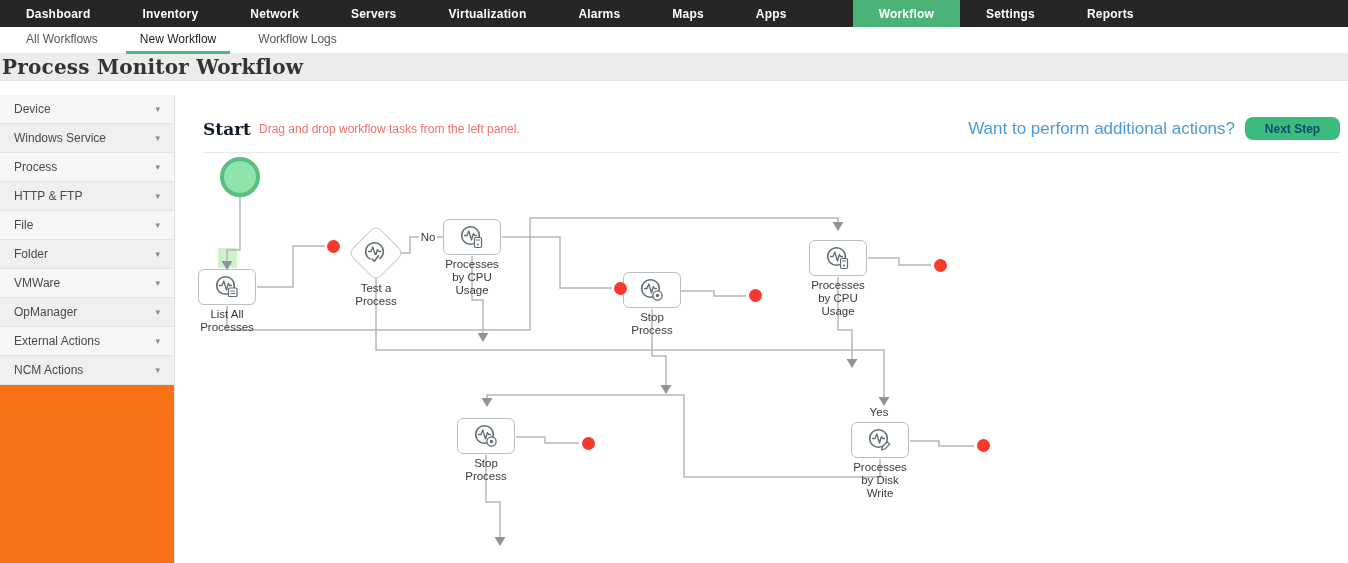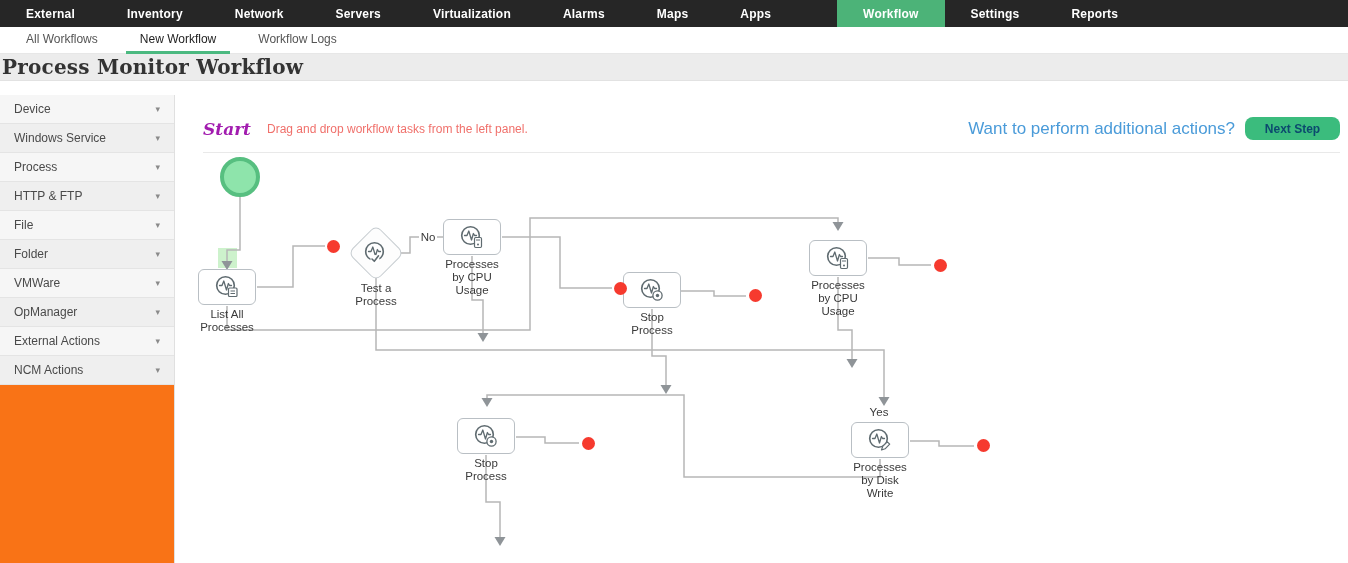--- a/index.html
+++ b/index.html
@@ -32,21 +32,21 @@
   .side-item { height:29px; display:flex; align-items:center; justify-content:space-between;
     padding:0 14px 0 14px; font-size:12px; color:#4a4a4a; border-bottom:1px solid #e4e4e4;
     cursor:pointer; background:#f6f6f6; }
   .side-item:nth-child(even) { background:#efefef; }
   .side-caret { color:#8a8a8a; font-size:9px; }
 
   .canvas { flex:1; background:#fff; position:relative; }
   .canvas-header { display:flex; align-items:center; margin:0 8px 0 28px; padding:22px 0 12px 0;
     border-bottom:1px solid #e9e9e9; }
   .start-title { font-family:"DejaVu Serif","Liberation Serif",serif; font-size:17px;
-    font-weight:700; color:#a21caf; margin-right:16px;font-style:italic; }
+    font-weight:700; color:#0f172a; margin-right:8px; }
   .start-hint { font-size:12px; color:#f0706b; }
   .header-right { margin-left:auto; display:flex; align-items:center; }
   .more-link { font-size:17px; color:#4a9bd9; cursor:pointer; margin-right:10px; }
   .next-btn { background:#3bbc7d; color:#0c4a6e; font-size:12px; font-weight:600;
     border:none; border-radius:8px; width:95px; height:23px; cursor:pointer; }
 
   
   #flow-layer { position:absolute; left:0; top:0; width:1348px; height:563px;
     pointer-events:none; }
   #edge-svg { position:absolute; left:0; top:0; z-index:1; }
@@ -64,21 +64,21 @@
     text-align:center; white-space:pre-line; transform:translateX(-50%); width:96px; }
   .branch-label { position:absolute; z-index:2; font-size:11.5px; color:#3a3a3a;
     transform:translate(-50%,-50%); }
   .red-dot { position:absolute; z-index:3; width:13px; height:13px; border-radius:50%;
     background:#f63a2e; cursor:pointer; }
 </style>
 </head>
 <body>
 
 <nav class="topnav" id="topnav">
-    <div class="nav-item">External</div>
+    <div class="nav-item">Dashboard</div>
     <div class="nav-item">Inventory</div>
     <div class="nav-item">Network</div>
     <div class="nav-item">Servers</div>
     <div class="nav-item">Virtualization</div>
     <div class="nav-item">Alarms</div>
     <div class="nav-item">Maps</div>
     <div class="nav-item">Apps</div>
     <div class="nav-item active">Workflow</div>
     <div class="nav-item">Settings</div>
     <div class="nav-item">Reports</div>

